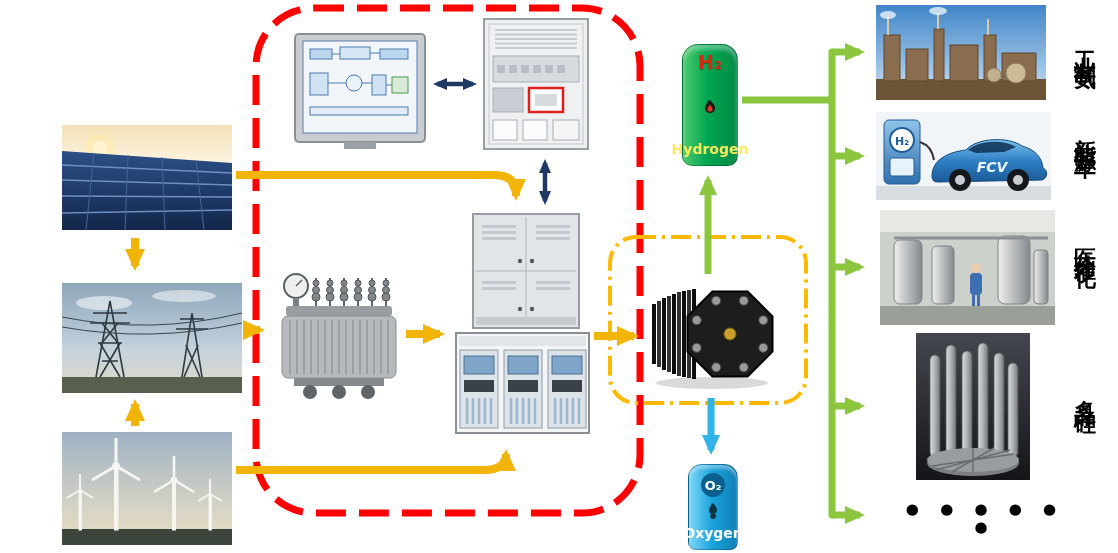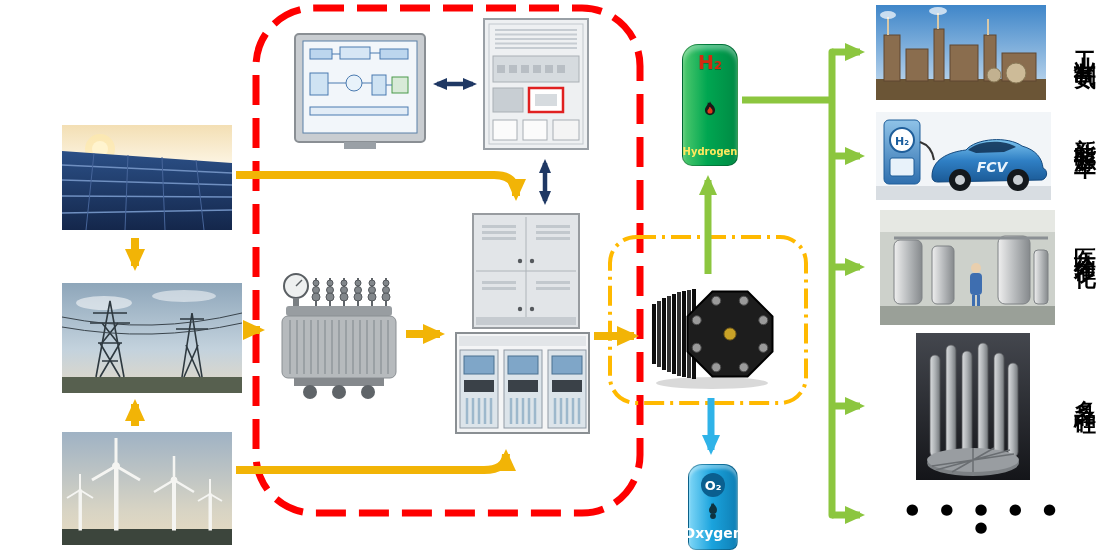--- a/index.html
+++ b/index.html
@@ -28,21 +28,21 @@
              background:linear-gradient(90deg, var(--h2-green-light,#4ec96d), var(--h2-green,#00A651) 45%, #008a44);
              box-shadow: inset 0 5px 4px rgba(255,255,255,.35); }
   .tank.o2 { left:688px; top:464px; width:50px; height:86px; border-radius:14px 14px 8px 8px;
              background:linear-gradient(90deg, var(--o2-blue-light,#7ed6f7), var(--o2-blue,#1aa3dd) 48%, #0f7fb5);
              box-shadow: inset 0 4px 3px rgba(255,255,255,.35); }
   .tank .sym { font-weight:bold; line-height:1; }
   .tank.h2 .sym { color:#d42a10; font-size:19px; text-shadow:0 1px 0 rgba(0,0,0,.25); }
   .tank.o2 .sym { color:#fff; font-size:13px; background:#0a5f8f; width:24px; height:24px;
                   border-radius:50%; display:flex; align-items:center; justify-content:center; }
   .tank .nm { font-weight:bold; }
-  .tank.h2 .nm { color:#ffe95e; font-size:10px; }
+  .tank.h2 .nm { color:#ffe95e; font-size:14px; }
   .tank.o2 .nm { color:#fff; font-size:14px; }
   .tank .hazard { width:18px; height:18px; }
 
   .vlabel { position:absolute; writing-mode:vertical-rl; text-orientation:upright;
             font-size:22px; letter-spacing:6px; font-weight:600; color:#000; left:1070px; }
   .vl1 { top:33px; } .vl2 { top:120px; } .vl3 { top:231px; } .vl4 { top:382px; }
 
   .dots { position:absolute; left:900px; top:500px; width:170px; font-size:15px;
           letter-spacing:8px; font-weight:bold; color:#000; text-align:center; }
 

